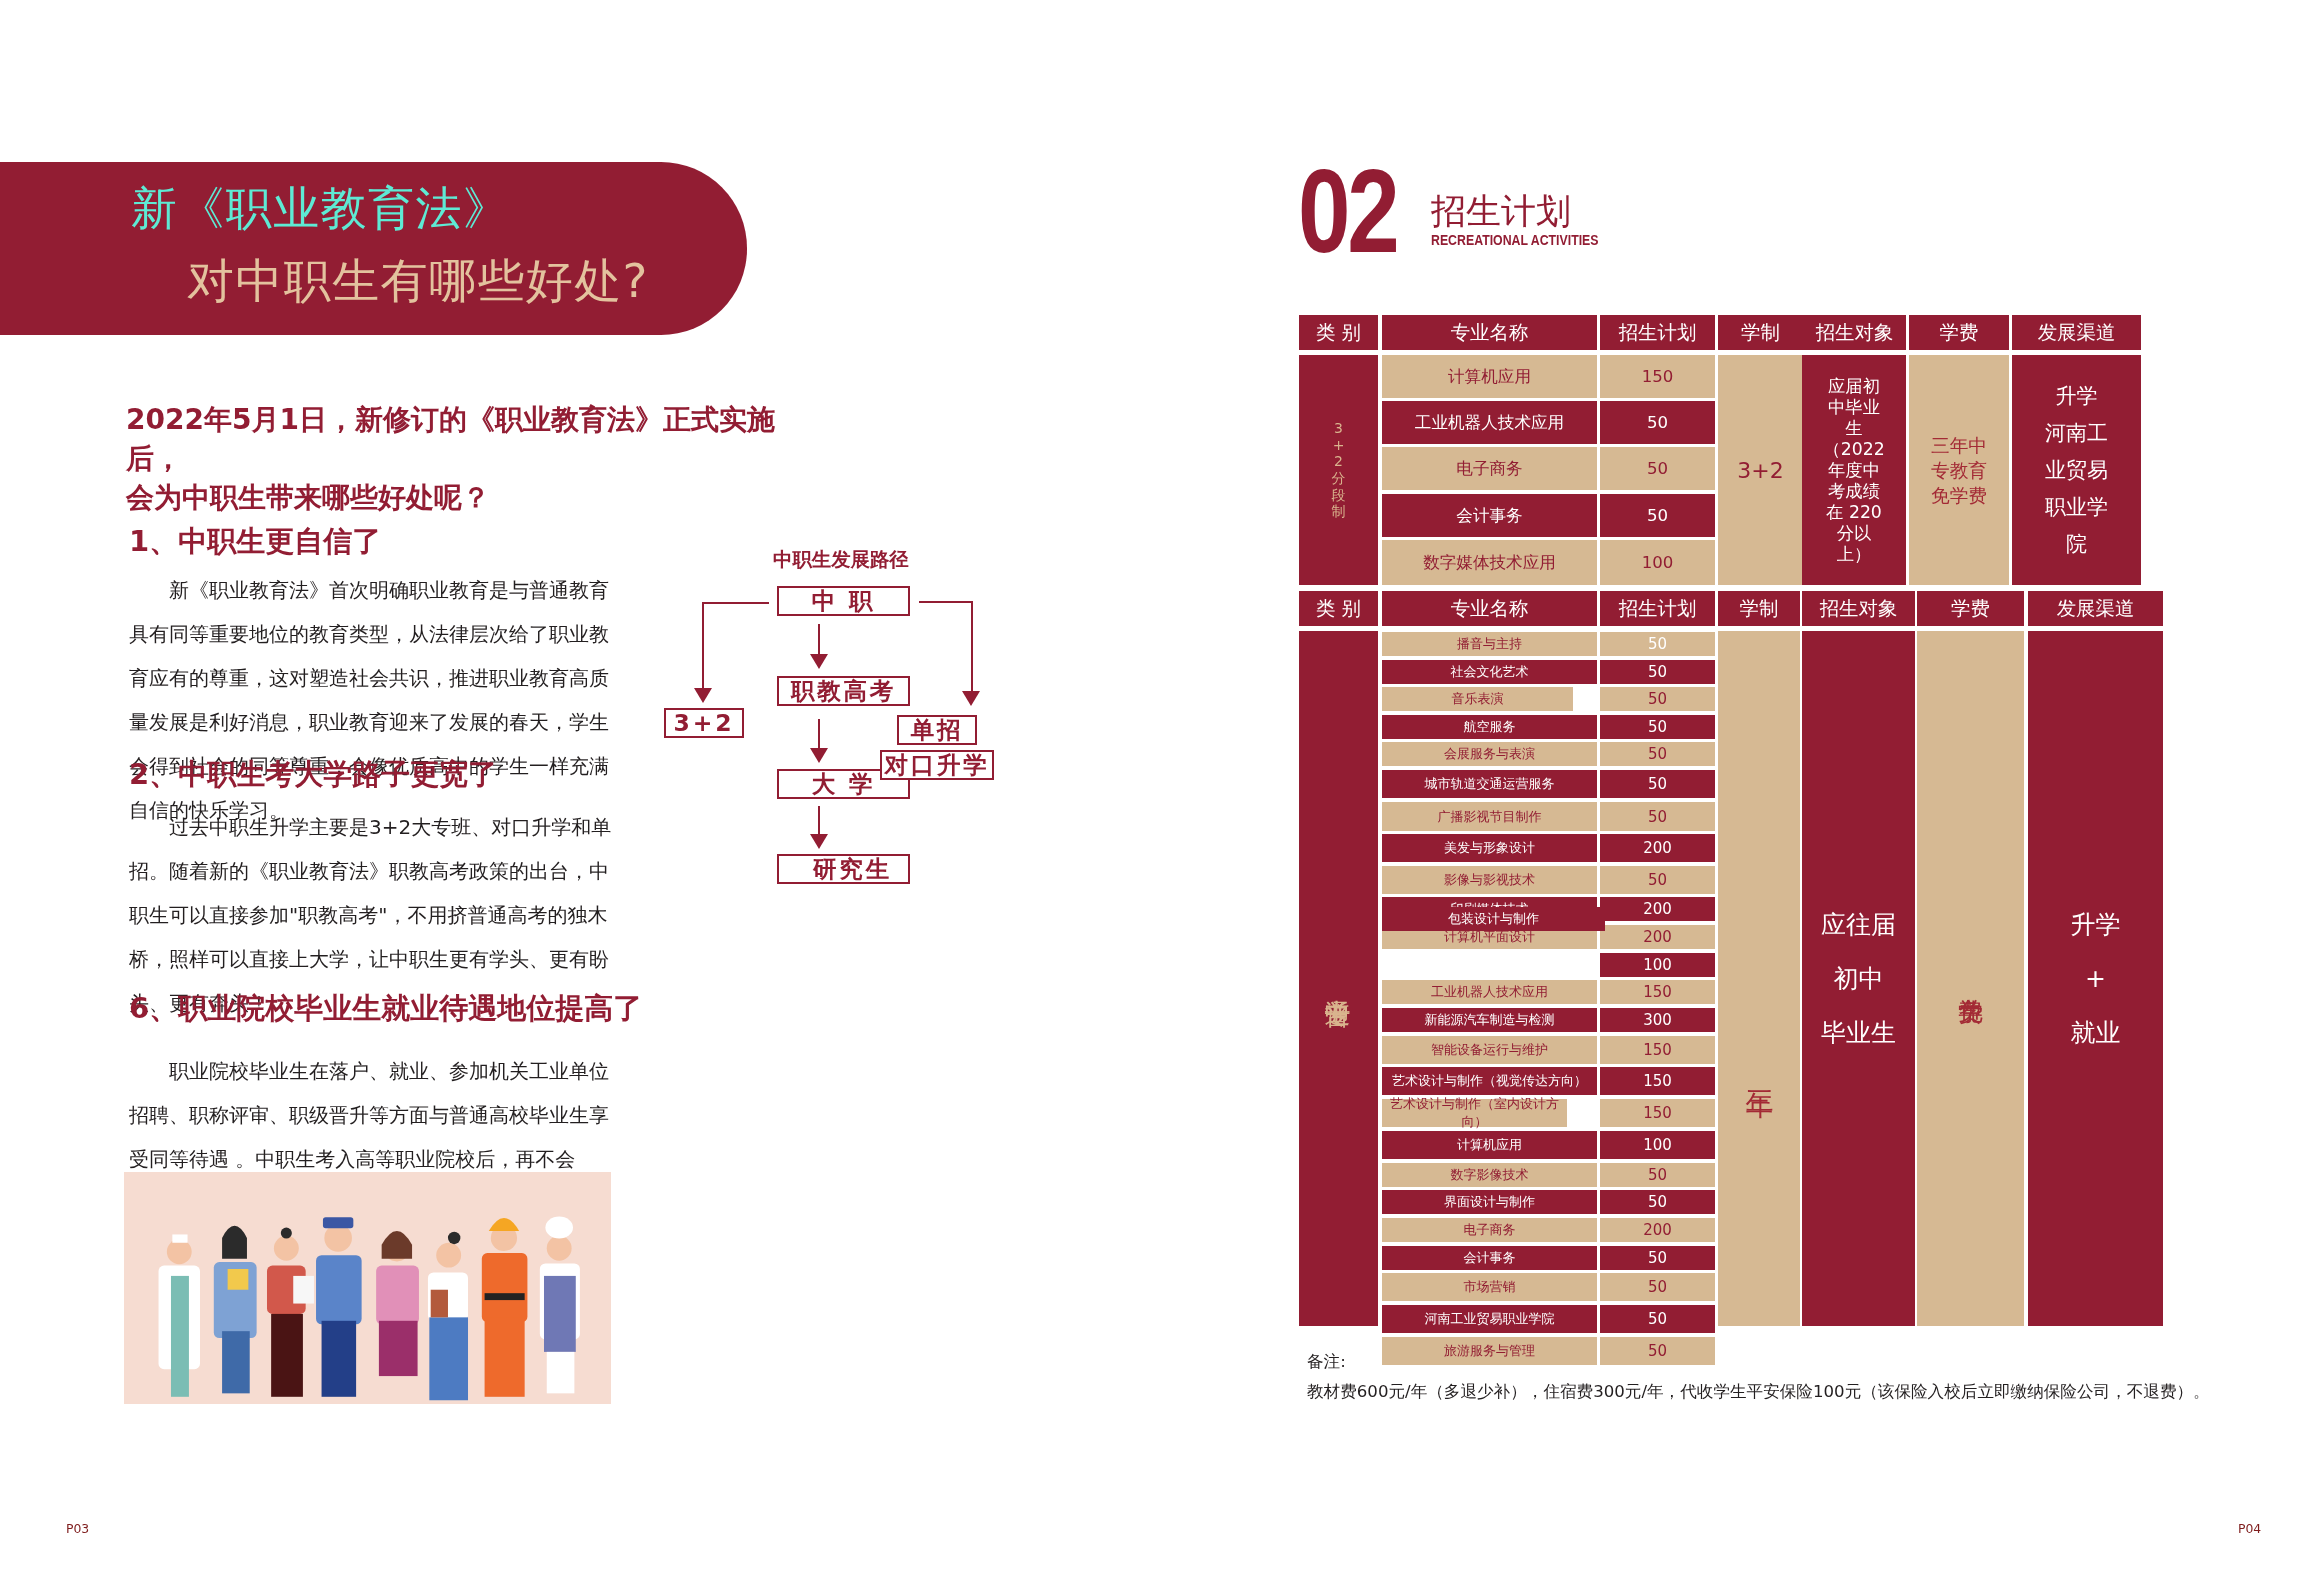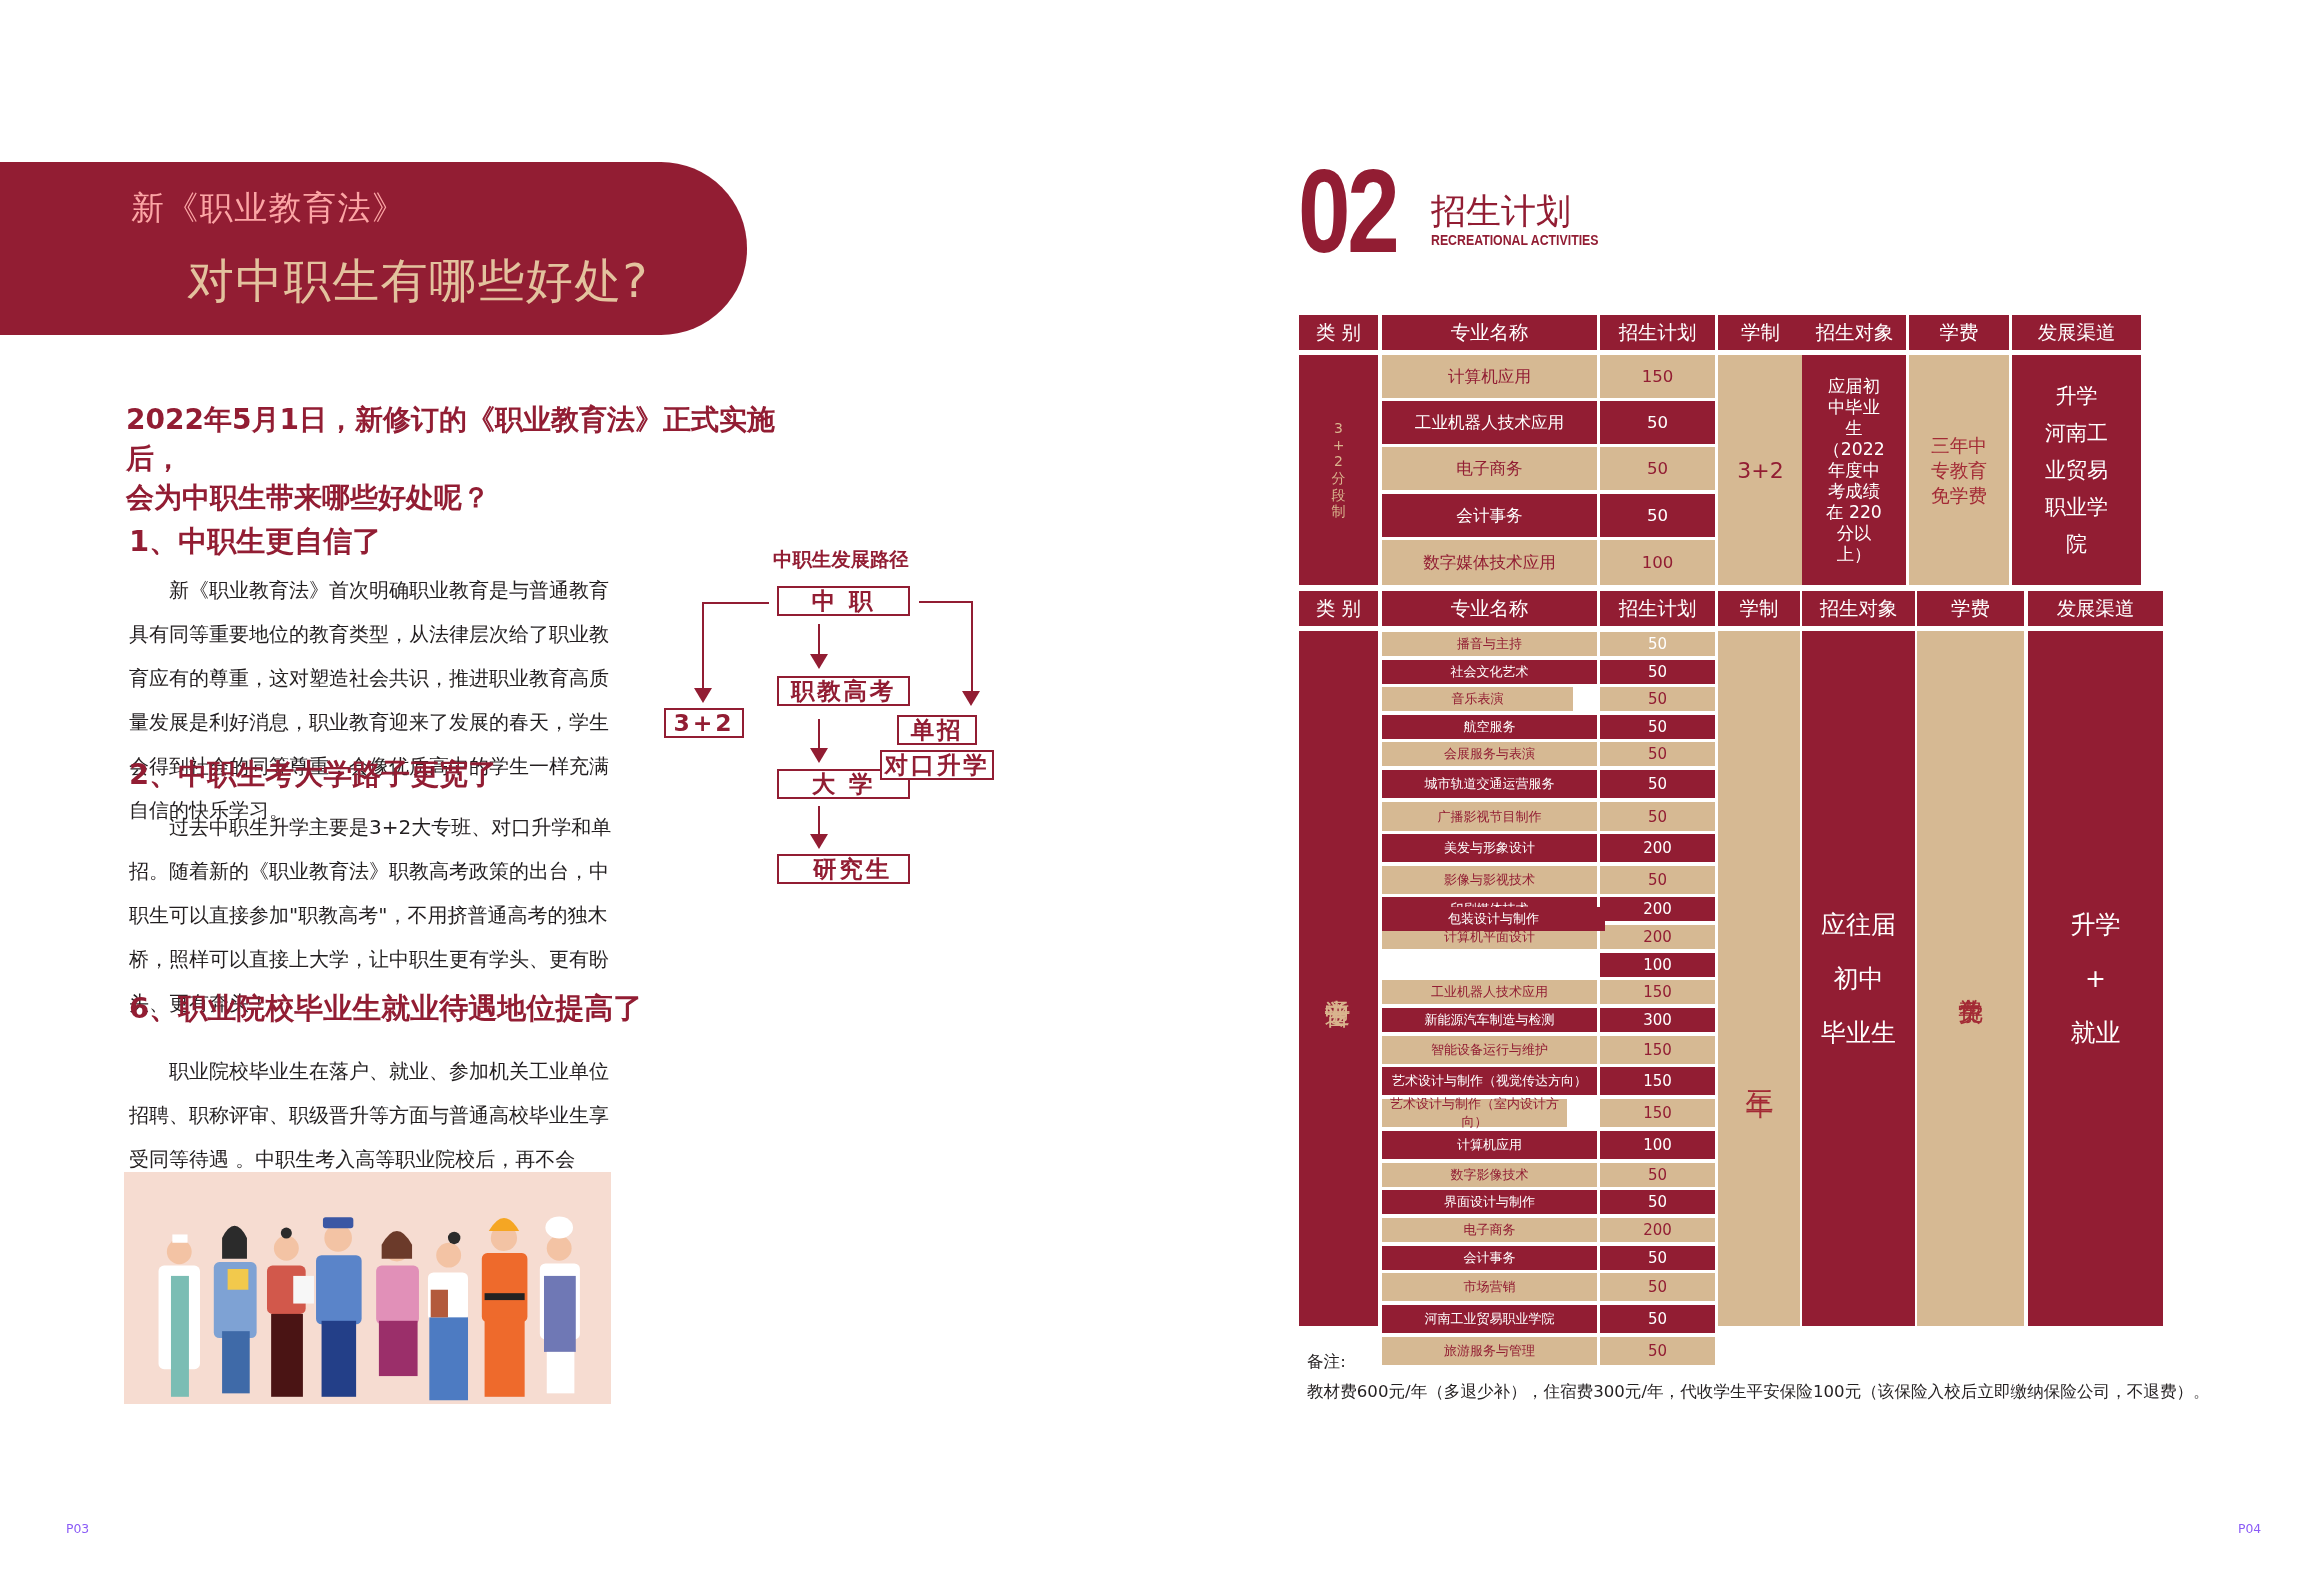--- a/index.html
+++ b/index.html
@@ -2,27 +2,27 @@
 <html style="font-size:11px"><head>
 <meta charset="utf-8">
 <style>
   html,body{margin:0;padding:0;background:#fff;}
   body{width:2319px;height:1584px;position:relative;overflow:hidden;font-family:"DejaVu Sans","Liberation Sans",sans-serif;color:#231f20;}
   .abs{position:absolute;}
   :root{--red:#921d33;--tan:#d6b993;--tanText:#d9b48e;}
 
   
   .banner{left:0;top:162px;width:747px;height:173px;background:var(--red);border-radius:0 86px 86px 0;}
-  .banner .l1{position:absolute;left:131px;top:24px;font-size:33px;color:#fca5a5;letter-spacing:1.4px;white-space:nowrap;}
+  .banner .l1{position:absolute;left:131px;top:16px;font-size:46px;color:#5eead4;letter-spacing:1.4px;white-space:nowrap;}
   .banner .l2{position:absolute;left:187px;top:88px;font-size:47px;color:#e3c29e;letter-spacing:1.4px;white-space:nowrap;}
   .lead{left:126px;top:400px;width:677px;font-size:28px;font-weight:bold;color:var(--red);line-height:39px;}
   .h{font-size:29px;font-weight:bold;color:var(--red);white-space:nowrap;}
   .p{font-size:20px;line-height:44px;color:#231f20;width:491px;text-indent:2em;}
   .illus{left:124px;top:1172px;width:487px;height:232px;background:#f6dcd1;overflow:hidden;}
-  .pageno{font-size:12.4px;color:#8b5cf6;}
+  .pageno{font-size:12.4px;color:#7f1d1d;}
 
   
   .flow-title{left:773px;top:546px;font-size:19.4px;font-weight:bold;color:var(--red);}
   .box{position:absolute;border:2.1px solid var(--red);background:#fff;color:var(--red);font-weight:bold;font-size:23.5px;display:flex;align-items:center;justify-content:center;letter-spacing:2.8px;box-sizing:border-box;}
   .line{position:absolute;background:var(--red);}
   .arrowhead{position:absolute;width:0;height:0;border-left:9px solid transparent;border-right:9px solid transparent;border-top:15px solid var(--red);}
 
   
   .big02{left:1298px;top:152px;font-size:118px;font-weight:bold;color:var(--red);letter-spacing:-4.1px;line-height:118px;font-family:"Liberation Sans",sans-serif;transform:scaleX(0.8);transform-origin:left top;}
   .sec-title{left:1431px;top:188px;font-size:35px;color:var(--red);}

